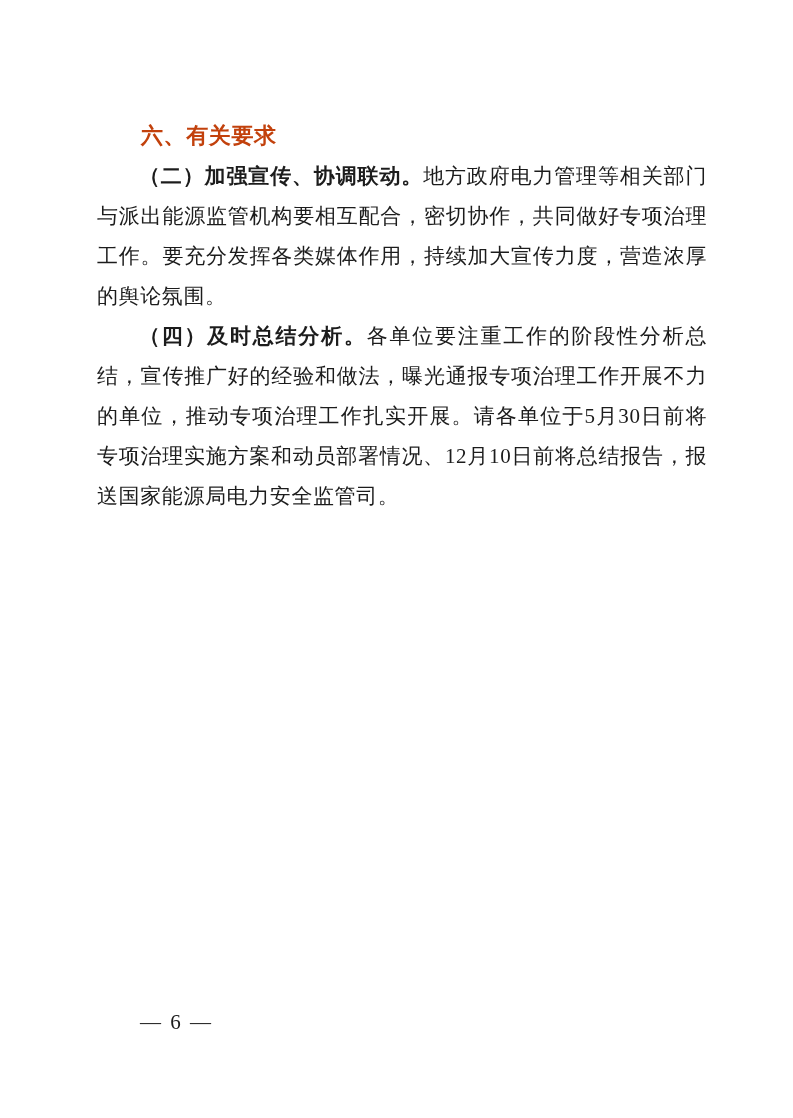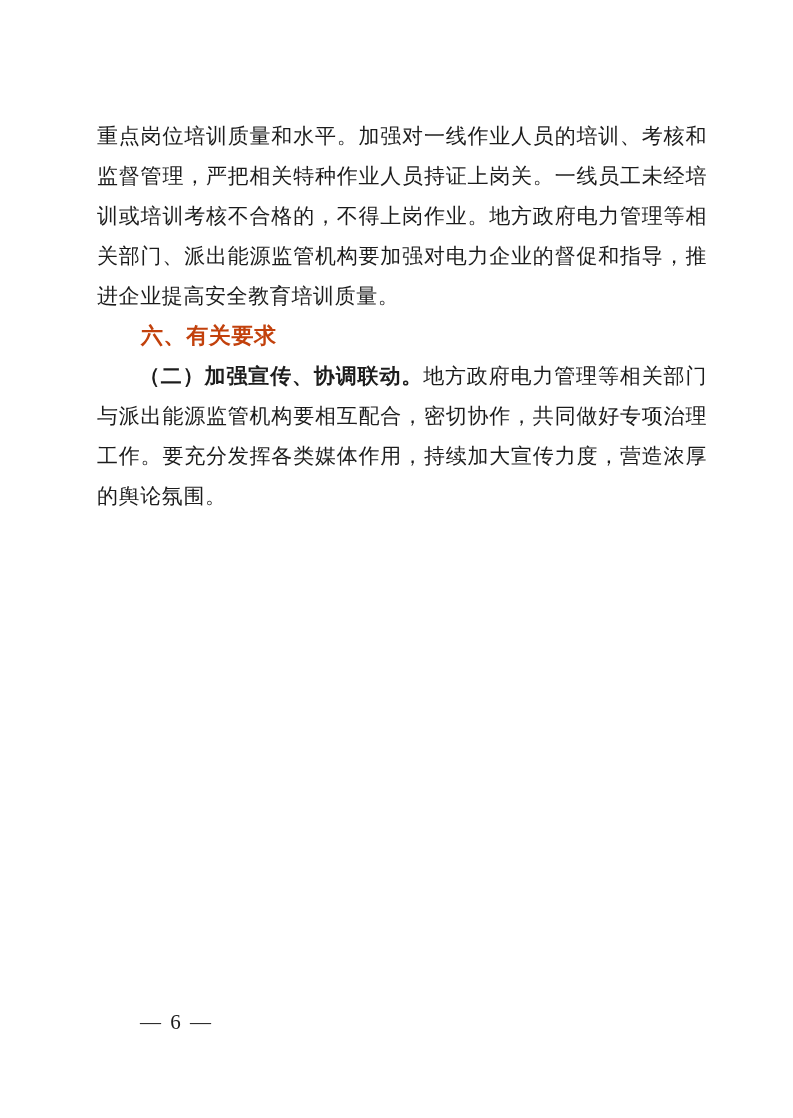--- a/index.html
+++ b/index.html
@@ -55,25 +55,25 @@
     color: #1c1c1c;
     font-family: "Liberation Serif", "DejaVu Serif", serif;
   }
 </style>
 </head>
 <body>
 
 <div class="page">
   <div class="content">
 
-    <p class="para">重点岗位培训质量和水平。加强对一线作业人员的培训、考核和监督管理，严把相关特种作业人员持证上岗关。一线员工未经培训或培训考核不合格的，不得上岗作业。地方政府电力管理等相关部门、派出能源监管机构要加强对电力企业的督促和指导，推进企业提高安全教育培训质量。</p>
 
     <h3 class="heading">六、有关要求</h3>
 
 
     <p class="para indent"><span class="lead">（二）加强宣传、协调联动。</span><span>地方政府电力管理等相关部门与派出能源监管机构要相互配合，密切协作，共同做好专项治理工作。要充分发挥各类媒体作用，持续加大宣传力度，营造浓厚的舆论氛围。</span></p>
 
 
+    <p class="para indent"><span class="lead">（四）及时总结分析。</span><span>各单位要注重工作的阶段性分析总结，宣传推广好的经验和做法，曝光通报专项治理工作开展不力的单位，推动专项治理工作扎实开展。请各单位于5月30日前将专项治理实施方案和动员部署情况、12月10日前将总结报告，报送国家能源局电力安全监管司。</span></p>
 
   </div>
 
   <div class="footer">— 6 —</div>
 </div>
 
 </body></html>

